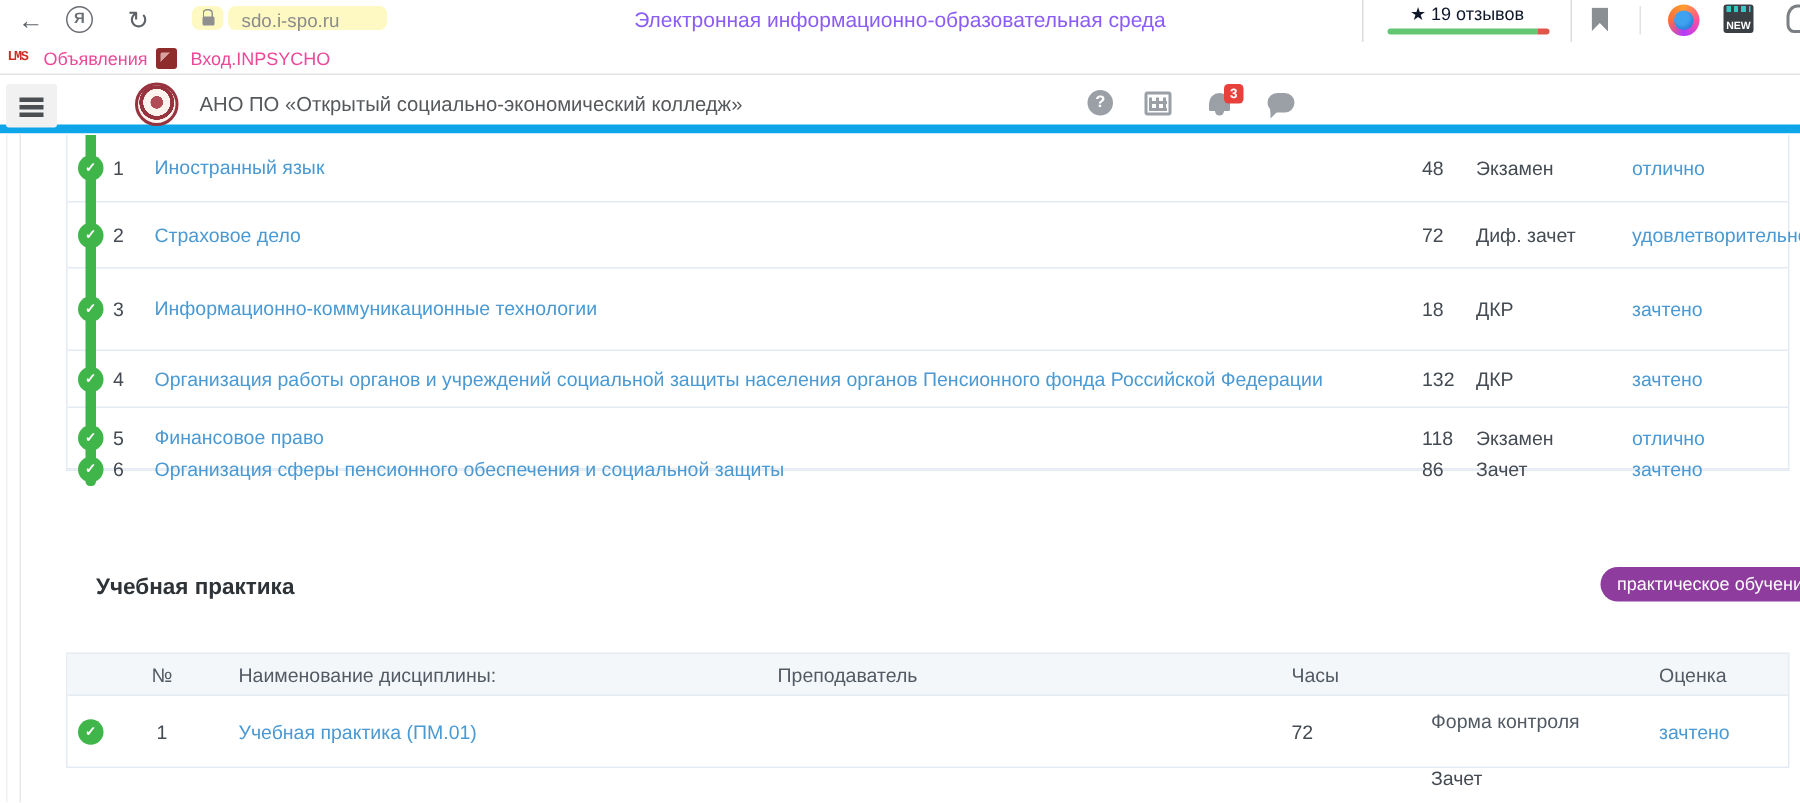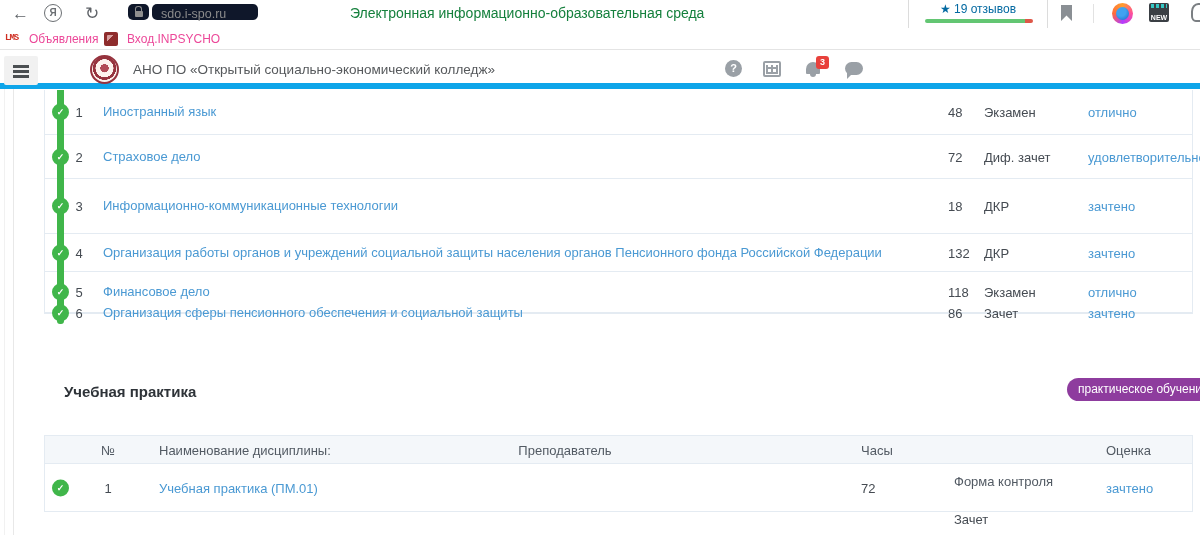--- a/index.html
+++ b/index.html
@@ -7,31 +7,31 @@
               font-family:"Liberation Sans", sans-serif; }
   .screen { position:absolute; inset:0; width:1200px; height:535px; background:#fff; overflow:hidden; }
 
   
   .topbar { position:absolute; left:0; top:0; width:1200px; height:28px; background:#fff; }
   .nav-ico { position:absolute; top:2px; color:#5f6368; font-size:17px; line-height:24px; cursor:pointer; }
   .back { left:12px; }
   .ybro { left:44px; width:18px; height:18px; top:4px; border:1.6px solid #6b6f73; border-radius:50%;
           font-size:10px; font-weight:bold; text-align:center; line-height:15px; color:#6b6f73; }
   .reload { left:85px; }
-  .chip { position:absolute; top:4px; height:16px; background:#0f172a; border-radius:5px; }
+  .chip { position:absolute; top:4px; height:16px; background:#fef9c3; border-radius:5px; }
   .chip-lock { left:128px; width:21px; display:flex; align-items:center; justify-content:center; }
   .lock { width:8px; height:6px; background:#8f8f8f; border-radius:1px; position:relative; margin-top:3px; }
   .lock::before { content:""; position:absolute; width:5px; height:5px; border:1.5px solid #8f8f8f;
                   border-bottom:none; border-radius:3px 3px 0 0; top:-5px; left:0; }
   .chip-url { left:152px; width:106px; color:#8b8b8b; font-size:12.5px; line-height:20px; padding-left:9px; }
-  .tab-title { position:absolute; left:350px; top:5px; width:500px; 
-               font-size:14px; color:#15803d; pointer-events:none; white-space:nowrap; }
+  .tab-title { position:absolute; left:350px; top:5px; width:500px; text-align:center;
+               font-size:14px; color:#8b5cf6; pointer-events:none; white-space:nowrap; }
   .reviews { position:absolute; left:908px; top:0; width:140px; height:28px;
              border-left:1px solid #dcdcdc; border-right:1px solid #dcdcdc; cursor:pointer; }
-  .reviews-label { display:block; text-align:center; font-size:12px; color:#0369a1; margin-top:2px; white-space:nowrap; }
+  .reviews-label { display:block; text-align:center; font-size:12px; color:#0f172a; margin-top:2px; white-space:nowrap; }
   .rev-bar { position:absolute; left:16px; right:14px; top:19px; height:4px; border-radius:2px;
              background:linear-gradient(90deg,#63c673 0 93%,#de5748 93% 100%); }
   .flag { position:absolute; left:1061px; top:5px; width:11px; height:16px; background:#8a8f94; cursor:pointer;
           clip-path:polygon(0 0,100% 0,100% 100%,50% 65%,0 100%); }
   .vsep { position:absolute; left:1093px; top:4px; width:1px; height:19px; background:#e2e2e2; }
   .ext-color { position:absolute; left:1112px; top:3px; width:21px; height:21px; border-radius:50%; cursor:pointer;
                background:conic-gradient(#ff9d2e,#ff4e9b,#b23bff,#ff6c3c,#ff9d2e); }
   .ext-color::after { content:""; position:absolute; inset:4px; border-radius:50%;
                       background:radial-gradient(circle at 40% 35%, #3fa2f0 0 40%, #1566c9 100%); }
   .ext-new { position:absolute; left:1149px; top:3px; width:20px; height:19px; background:#3a3f44;
@@ -205,21 +205,21 @@
         <span class="chk"></span>
         <span class="cell c-num">4</span>
         <span class="cell c-name link">Организация работы органов и учреждений социальной защиты населения органов Пенсионного фонда Российской Федерации</span>
         <span class="cell c-hours">132</span>
         <span class="cell c-ctl">ДКР</span>
         <span class="cell c-grade link">зачтено</span>
       </div>
       <div class="t1row">
         <span class="chk"></span>
         <span class="cell c-num">5</span>
-        <span class="cell c-name link">Финансовое дело</span>
+        <span class="cell c-name link">Финансовое право</span>
         <span class="cell c-hours">118</span>
         <span class="cell c-ctl">Экзамен</span>
         <span class="cell c-grade link">отлично</span>
       </div>
       <div class="t1row">
         <span class="chk"></span>
         <span class="cell c-num">6</span>
         <span class="cell c-name link">Организация сферы пенсионного обеспечения и социальной защиты</span>
         <span class="cell c-hours">86</span>
         <span class="cell c-ctl">Зачет</span>

